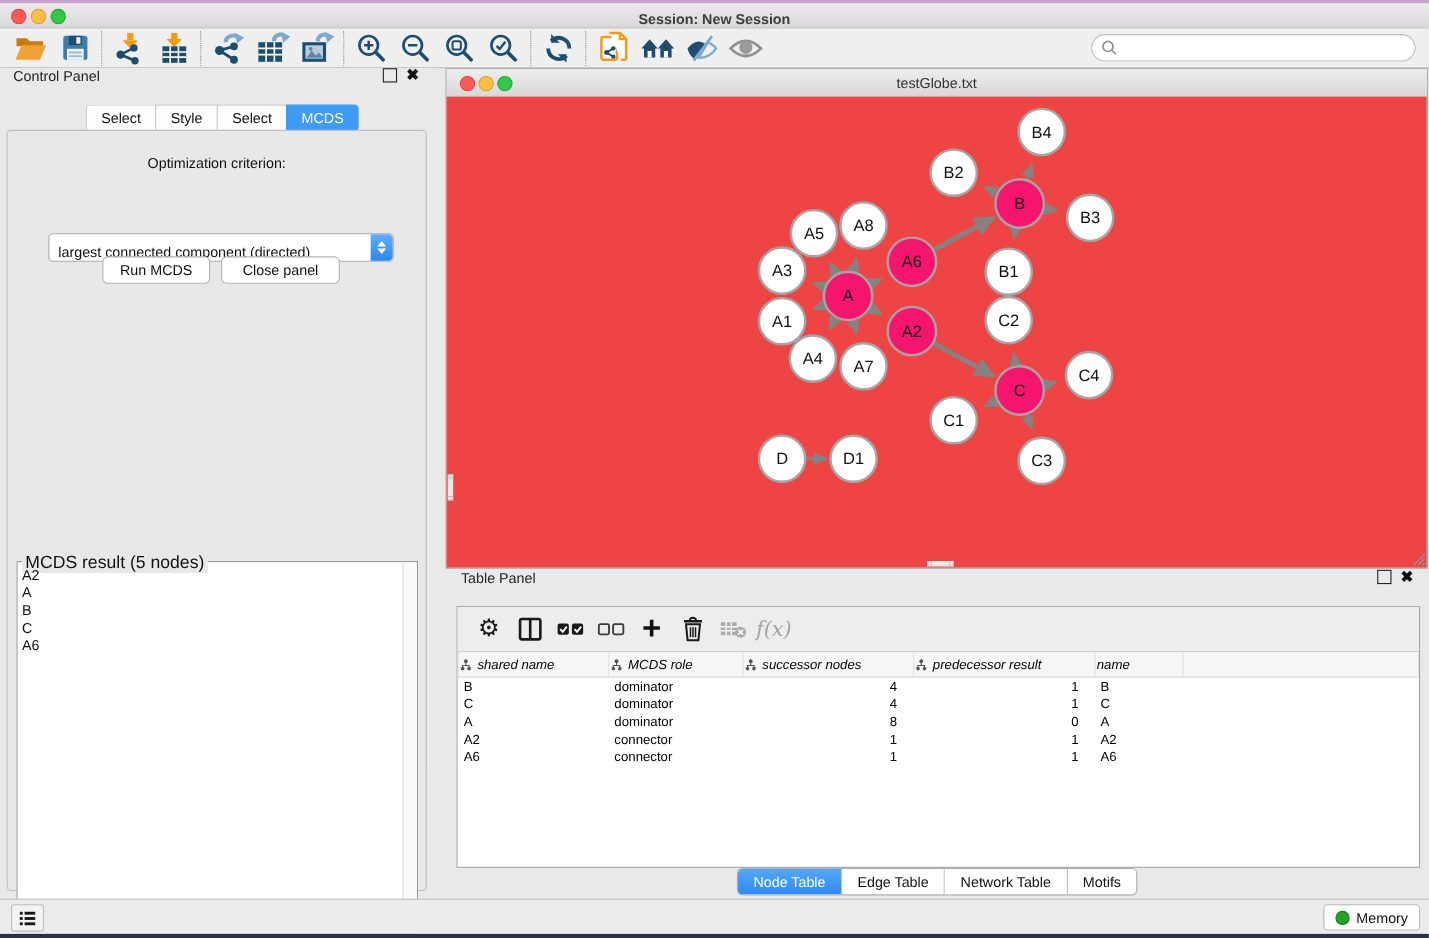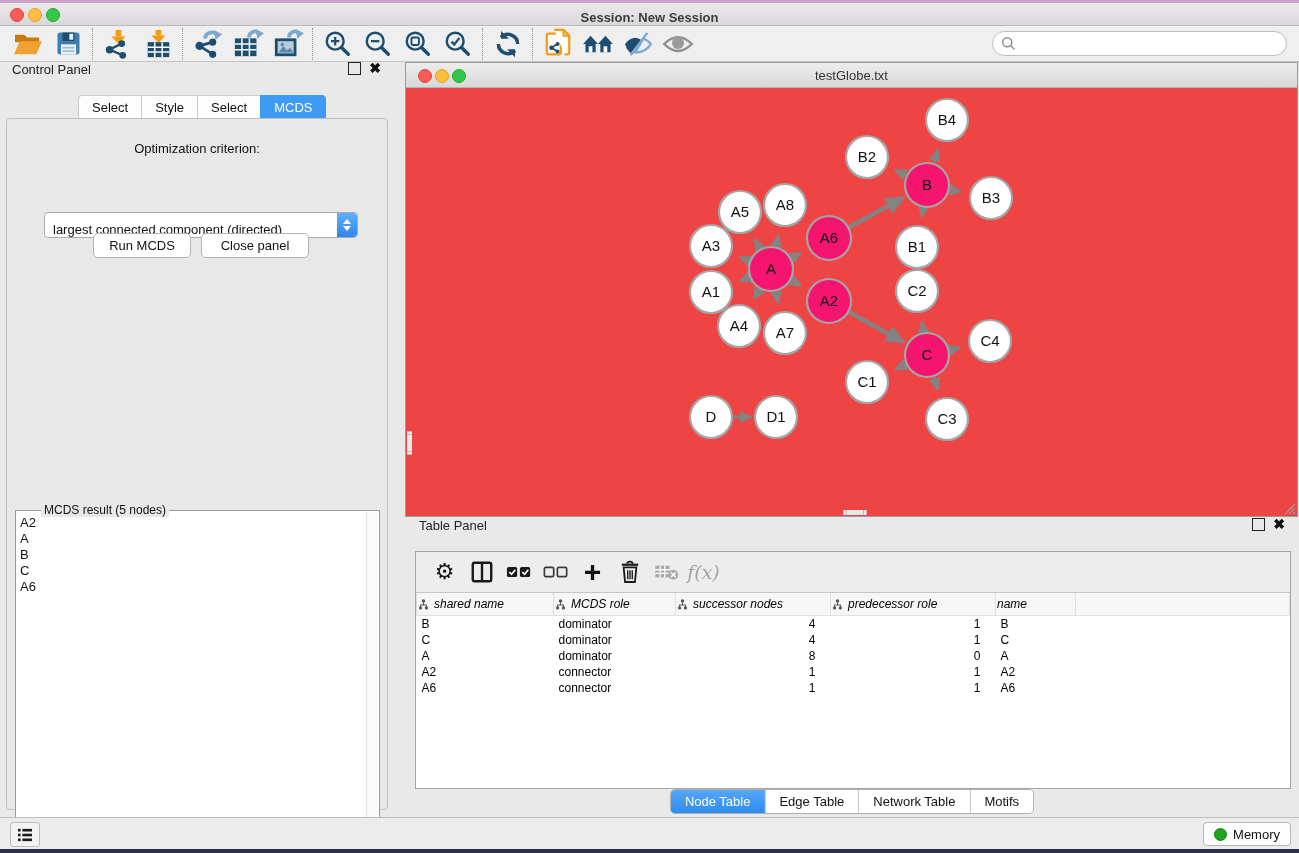--- a/index.html
+++ b/index.html
@@ -50,21 +50,21 @@
   .stepper{width:20px;height:24px;background:linear-gradient(#5FAFFB,#2E86F2);border-radius:0 4px 4px 0;
     display:flex;flex-direction:column;align-items:center;justify-content:center;gap:2px;}
   .stepper .up{width:0;height:0;border-left:4px solid transparent;border-right:4px solid transparent;border-bottom:5px solid #fff;}
   .stepper .down{width:0;height:0;border-left:4px solid transparent;border-right:4px solid transparent;border-top:5px solid #fff;}
   .cp-btn{position:absolute;top:114px;height:23px;background:#FFFFFF;border:1px solid #B4B4B4;border-radius:5px;
     font-size:13px;color:#111;display:flex;align-items:center;justify-content:center;}
   #run-btn{left:86px;width:96px;}
   #closep-btn{left:194px;width:106px;}
   #mcds-fieldset{position:absolute;top:391px;left:8px;width:363px;height:337px;border:1px solid #9A9A9A;
     background:#fff;}
-  #mcds-legend{position:absolute;top:-8px;left:4px;background:#E8E8E8;padding:0 3px;font-size:12px;color:#111;margin-left:21px;}
+  #mcds-legend{position:absolute;top:-8px;left:4px;background:#E8E8E8;padding:0 3px;font-size:16px;color:#111;}
   #mcds-list{position:absolute;top:4px;left:4px;right:14px;bottom:4px;overflow:hidden;font-size:13px;color:#111;}
   #mcds-list div{line-height:16px;}
   #mcds-scroll{position:absolute;top:1px;right:1px;width:11px;bottom:1px;background:#FAFAFA;border-left:1px solid #E2E2E2;}
   
   #net-window{top:62px;left:405px;width:893px;height:455px;background:#fff;border:1px solid #9B9B9B;box-sizing:border-box;}
   #net-titlebar{height:24px;background:linear-gradient(#EDEDED,#D8D8D8);border-bottom:1px solid #B5B5B5;position:relative;}
   #net-title{position:absolute;top:5px;left:0;right:0;text-align:center;font-size:13px;color:#333;}
   #net-canvas{position:absolute;top:25px;left:0;right:0;bottom:0;background:#ef4444;overflow:hidden;}
   #graph-svg text{font-family:"Liberation Sans",sans-serif;font-size:15px;fill:#111;}
   #corner-grip{position:absolute;right:1px;bottom:1px;width:13px;height:13px;}
@@ -486,21 +486,21 @@
               </span>
             </th>
             <th>
               <span class="hdr-inner">
                 <svg width="11" height="11" viewBox="0 0 12 12">
                   <circle cx="6" cy="2.3" r="1.9" fill="#555"></circle>
                   <path d="M6 3.5v3 M2.8 9 V6.5 h6.4 V9" stroke="#555" stroke-width="1.1" fill="none"></path>
                   <circle cx="2.8" cy="9.7" r="1.8" fill="#555"></circle>
                   <circle cx="9.2" cy="9.7" r="1.8" fill="#555"></circle>
                 </svg>
-                <span>predecessor role</span>
+                <span>predecessor result</span>
               </span>
             </th>
             <th>
               <span class="hdr-inner">
                 <span>name</span>
               </span>
             </th>
             <th></th>
           </tr>
         </thead>

